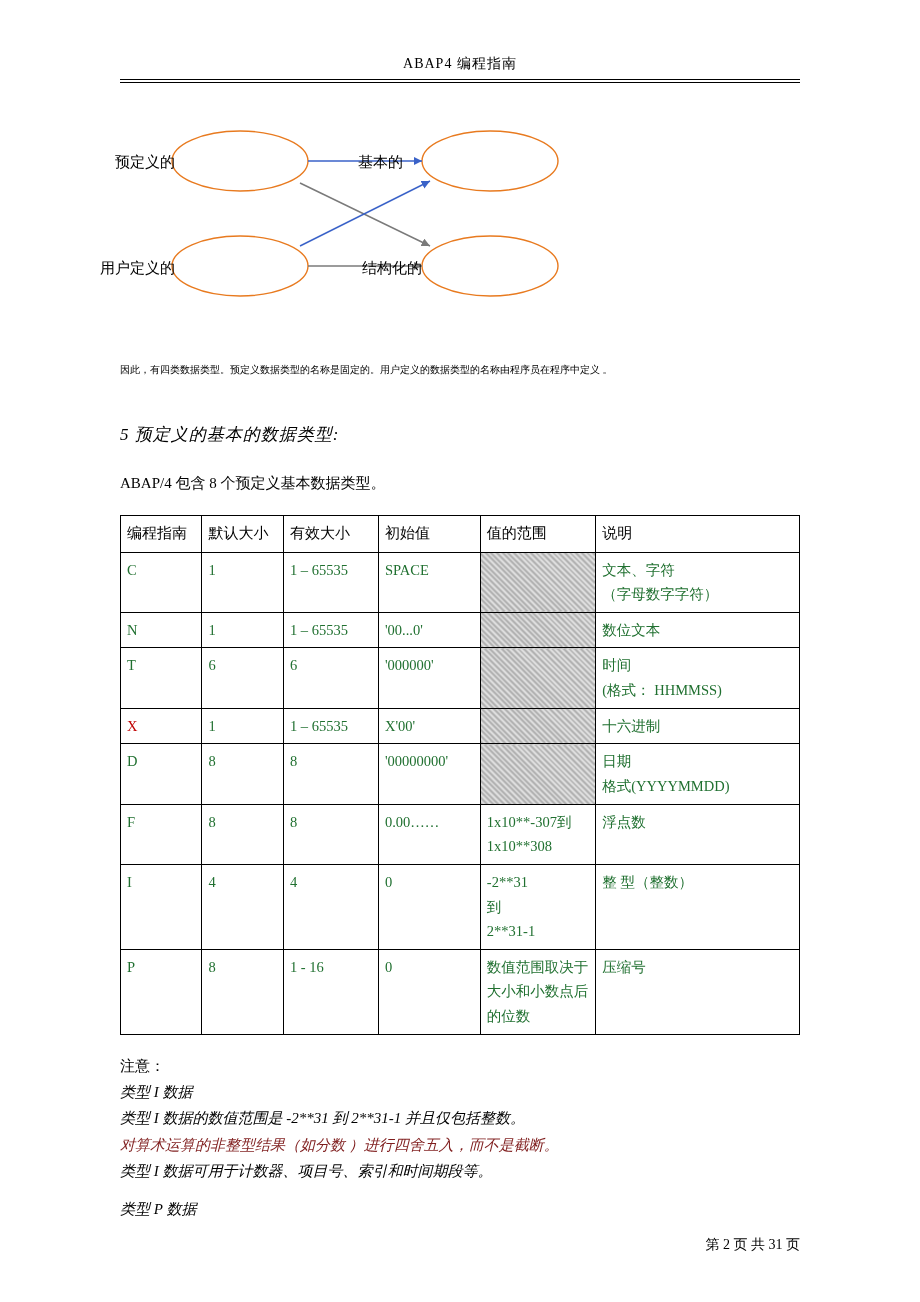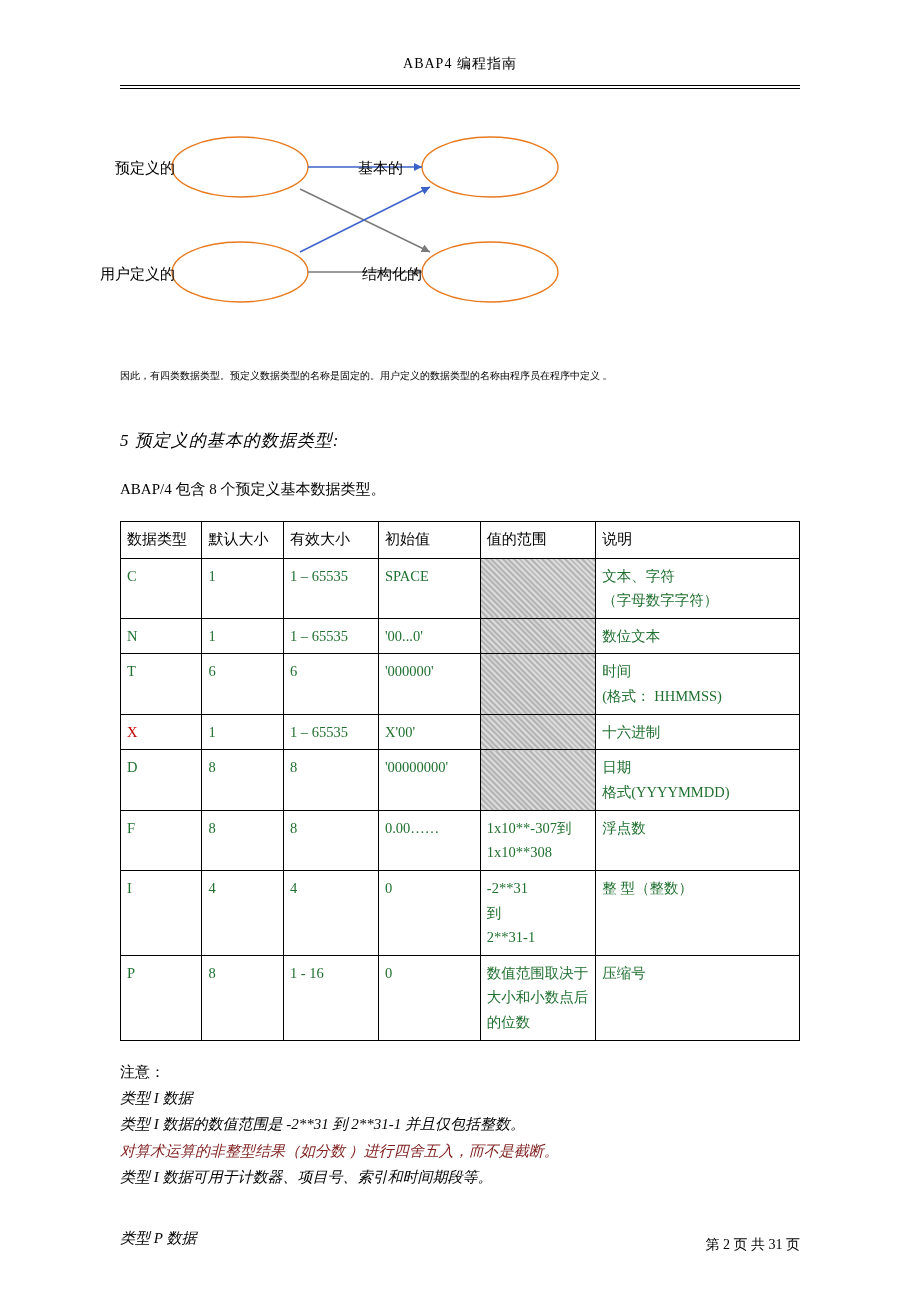--- a/index.html
+++ b/index.html
@@ -11,21 +11,21 @@
     font-size: 14.5px;
     color: #000;
     position: relative;
   }
   .page {
     padding: 55px 120px 0 120px;
   }
   .header {
     text-align: center;
     font-size: 14px;
-    padding-bottom: 12px;
+    padding-bottom: 6px;
     border-bottom: 1.5px solid #000;
     margin-bottom: 2px;
     letter-spacing: 1px;
   }
   .header-line2 {
     border-bottom: 1px solid #000;
     margin-bottom: 28px;
   }
   .diagram-wrap { position: relative; height: 225px; margin-top: 10px; margin-bottom: 10px; margin-left:-10px; }
   .diagram-wrap svg { position: absolute; left: 0; top: 0; }
@@ -120,21 +120,21 @@
 
   <div class="para">因此，有四类数据类型。预定义数据类型的名称是固定的。用户定义的数据类型的名称由程序员在程序中定义  。</div>
 
   <div class="section-title">5  预定义的基本的数据类型:</div>
 
   <div class="intro-line">ABAP/4  包含  8  个预定义基本数据类型。</div>
 
   <table class="datatypes">
     <thead>
       <tr>
-        <th style="width:12%">数据类型</th>
+        <th style="width:12%">编程指南</th>
         <th style="width:12%">默认大小</th>
         <th style="width:14%">有效大小</th>
         <th style="width:15%">初始值</th>
         <th style="width:17%">值的范围</th>
         <th>说明</th>
       </tr>
     </thead>
     <tbody id="tbody">
         <tr>
           <td class="green">C</td>
@@ -217,17 +217,17 @@
         </tr>
       </tbody>
   </table>
 
   <div class="note-block">
     <div class="bold">注意：</div>
     <div class="ital">类型 I  数据</div>
     <div class="ital">类型 I  数据的数值范围是  -2**31  到  2**31-1  并且仅包括整数。</div>
     <div class="ital blue">对算术运算的非整型结果（如分数  ）进行四舍五入，而不是截断。</div>
     <div class="ital">类型 I  数据可用于计数器、项目号、索引和时间期段等。</div>
-    <div class="ital" style="margin-top:35px;">类型 P  数据</div>
+    <div class="ital" style="margin-top:12px;">类型 P  数据</div>
   </div>
 </div>
 
 <div class="footer">第  2 页  共  31 页</div>
 
 </body></html>

